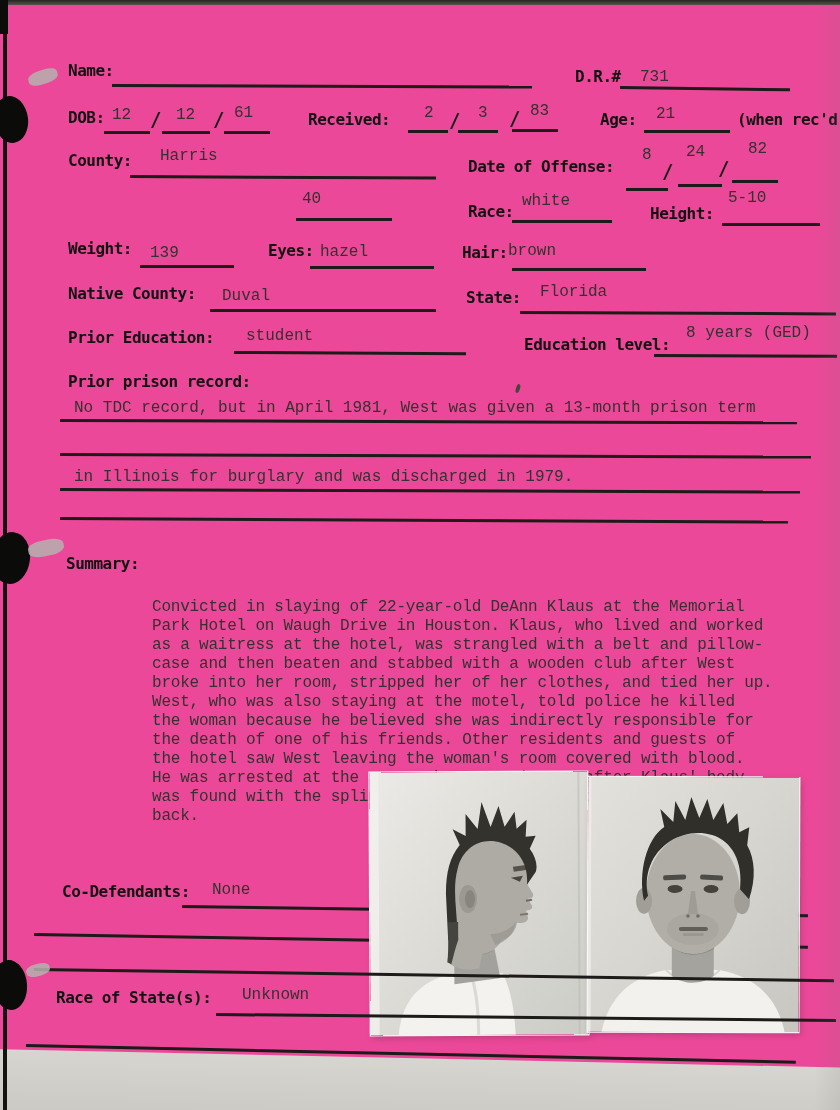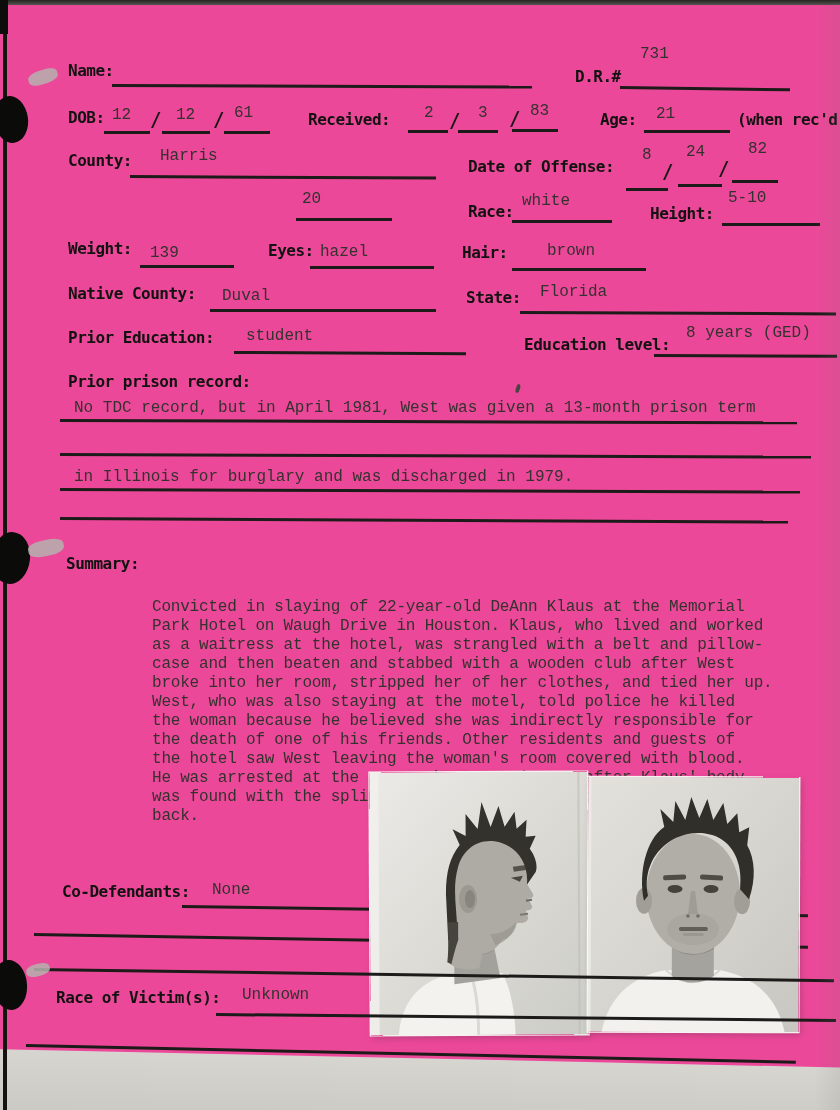--- a/index.html
+++ b/index.html
@@ -44,21 +44,21 @@
   .fleck{position:absolute;z-index:2;background:#47453f;}
 </style>
 </head>
 <body>
 
 <div id="scan-page">
 
   <span class="lbl" style="left:68px;top:62px">Name:</span>
   <div class="rule" style="left:112px;top:84px;width:420px;transform:rotate(0.2deg)"></div>
   <span class="lbl" style="left:575px;top:68px">D.R.#</span>
-  <span class="val" style="left:640px;top:45px">731</span>
+  <span class="val" style="left:640px;top:68px">731</span>
   <div class="rule" style="left:620px;top:86px;width:170px;transform:rotate(0.8deg)"></div>
 
   <span class="lbl" style="left:68px;top:109px">DOB:</span>
   <span class="val" style="left:112px;top:106px">12</span>
   <span class="slash" style="left:150px;top:108px">/</span>
   <span class="val" style="left:176px;top:106px">12</span>
   <span class="slash" style="left:213px;top:108px">/</span>
   <span class="val" style="left:234px;top:104px">61</span>
   <div class="rule" style="left:104px;top:131px;width:46px"></div>
   <div class="rule" style="left:162px;top:131px;width:48px"></div>
@@ -85,37 +85,37 @@
   <span class="lbl" style="left:468px;top:158px">Date of Offense:</span>
   <span class="val" style="left:642px;top:146px">8</span>
   <span class="slash" style="left:662px;top:160px">/</span>
   <span class="val" style="left:686px;top:143px">24</span>
   <span class="slash" style="left:718px;top:157px">/</span>
   <span class="val" style="left:748px;top:140px">82</span>
   <div class="rule" style="left:626px;top:188px;width:42px"></div>
   <div class="rule" style="left:678px;top:184px;width:44px"></div>
   <div class="rule" style="left:732px;top:180px;width:46px"></div>
 
-  <span class="val" style="left:302px;top:190px">20</span>
+  <span class="val" style="left:302px;top:190px">40</span>
   <div class="rule" style="left:296px;top:218px;width:96px"></div>
   <span class="lbl" style="left:468px;top:203px">Race:</span>
   <span class="val" style="left:522px;top:192px">white</span>
   <div class="rule" style="left:512px;top:220px;width:100px"></div>
   <span class="lbl" style="left:650px;top:205px">Height:</span>
   <span class="val" style="left:728px;top:189px">5-10</span>
   <div class="rule" style="left:722px;top:223px;width:98px"></div>
 
   <span class="lbl" style="left:68px;top:240px">Weight:</span>
   <span class="val" style="left:150px;top:244px">139</span>
   <div class="rule" style="left:140px;top:265px;width:94px"></div>
   <span class="lbl" style="left:268px;top:242px">Eyes:</span>
   <span class="val" style="left:320px;top:243px">hazel</span>
   <div class="rule" style="left:310px;top:266px;width:124px"></div>
   <span class="lbl" style="left:462px;top:244px">Hair:</span>
-  <span class="val" style="left:547px;top:242px">brown</span>
+  <span class="val" style="left:508px;top:242px">brown</span>
   <div class="rule" style="left:512px;top:268px;width:134px"></div>
 
   <span class="lbl" style="left:68px;top:285px">Native County:</span>
   <span class="val" style="left:222px;top:287px">Duval</span>
   <div class="rule" style="left:210px;top:309px;width:226px"></div>
   <span class="lbl" style="left:466px;top:289px">State:</span>
   <span class="val" style="left:540px;top:283px">Florida</span>
   <div class="rule" style="left:520px;top:311px;width:316px;transform:rotate(0.25deg)"></div>
 
   <span class="lbl" style="left:68px;top:329px">Prior Education:</span>
@@ -220,21 +220,21 @@
       <rect x="91" y="150" width="29" height="4" rx="2" fill="#625f59"></rect>
       <rect x="95" y="156" width="21" height="3" rx="1.5" fill="#8e8c85" opacity="0.6"></rect>
     </svg>
   </div>
 
   <span class="lbl" style="left:62px;top:883px">Co-Defendants:</span>
   <span class="val" style="left:212px;top:881px">None</span>
   <div class="rule under-photo" style="left:182px;top:905px;width:626px;transform:rotate(0.85deg)"></div>
   <div class="rule under-photo thick" style="left:34px;top:933px;width:774px;transform:rotate(0.95deg)"></div>
   <div class="rule over-photo thick" style="left:34px;top:968px;width:800px;transform:rotate(0.8deg)"></div>
-  <span class="lbl" style="left:56px;top:989px">Race of Victim(s):</span>
+  <span class="lbl" style="left:56px;top:989px">Race of State(s):</span>
   <span class="val" style="left:242px;top:986px">Unknown</span>
   <div class="rule over-photo" style="left:216px;top:1013px;width:620px;transform:rotate(0.55deg)"></div>
 
   <div id="bottom-band"></div>
   <div class="rule thick" id="bottom-line"></div>
 
   <div class="artifact" id="top-edge"></div>
   <div class="artifact" id="left-edge-line"></div>
   <div class="artifact" style="left:0;top:0;width:8px;height:34px;background:#0c0c0a"></div>
   <div class="artifact hole-punch" style="left:-6px;top:96px;width:34px;height:47px;transform:rotate(-8deg)"></div>

